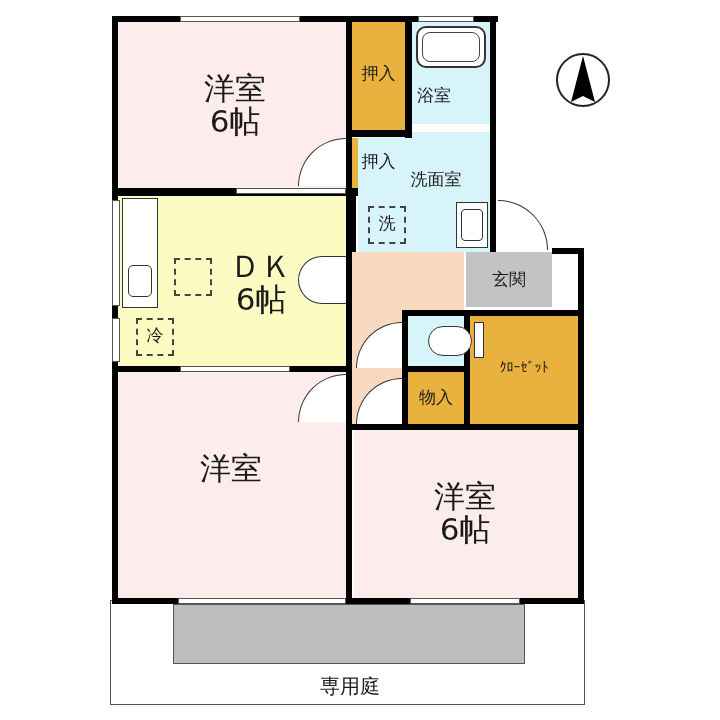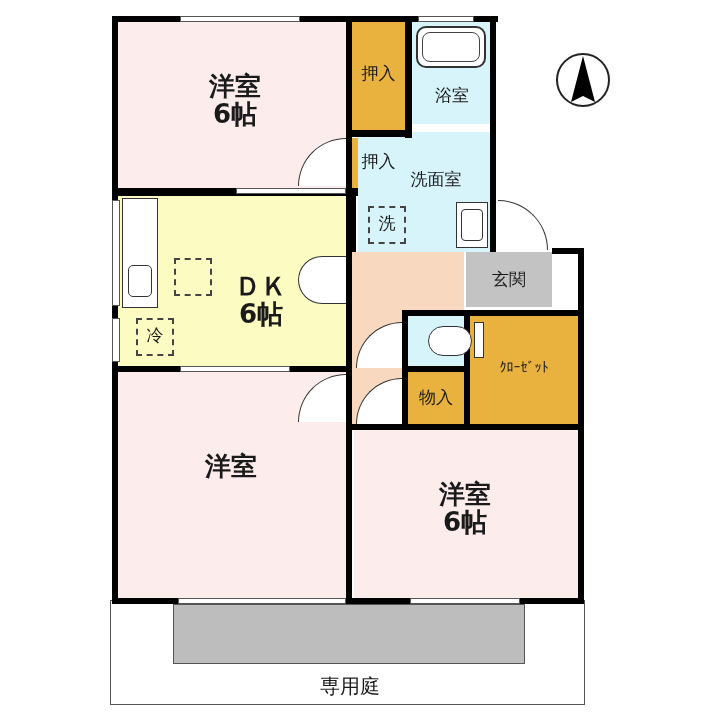--- a/index.html
+++ b/index.html
@@ -2,21 +2,21 @@
 <html><head>
 <meta charset="utf-8">
 <style>
   html, body { margin: 0; padding: 0; background: #ffffff; }
   body { width: 720px; height: 720px; position: relative; overflow: hidden;
          font-family: "DejaVu Sans", sans-serif; color: #222; }
   .abs { position: absolute; box-sizing: border-box; }
   .room { position: absolute; box-sizing: border-box; }
   .wall { position: absolute; background: #000; }
   .label { position: absolute; text-align: center; line-height: 1.08; color: #1a1a1a; white-space: nowrap; }
-  .big { font-size: 26px; font-weight: bold; }
+  .big { font-size: 31px; }
   .mid { font-size: 17px; }
   .sm  { font-size: 15px; }
   .win { position: absolute; background: #fff; border: 1px solid #555; box-sizing: border-box; }
   .door-arc { position: absolute; box-sizing: border-box; border: 1.5px solid #333; background: #fff; }
   .dashed { position: absolute; border: 2px dashed #444; box-sizing: border-box; background: transparent; }
 </style>
 </head>
 <body>
 
 <div class="abs" style="left:553px;left:553px;top:50px;width:60px;height:60px;">
@@ -110,24 +110,24 @@
 <div class="dashed" style="left:174px;top:258px;width:38px;height:38px;"></div>
 <div class="dashed" style="left:136px;top:318px;width:38px;height:38px;"></div>
 <div class="dashed" style="left:368px;top:206px;width:38px;height:38px;"></div>
 
 <div class="label big" style="left:180px;top:72px;width:110px;">
   <div>洋室</div>
   <div>6帖</div>
 </div>
 <div class="label mid" style="left:352px;top:64px;width:53px;">押入</div>
 <div class="label mid" style="left:352px;top:152px;width:53px;">押入</div>
-<div class="label mid" style="left:414px;top:86px;width:76px;">浴室</div>
+<div class="label mid" style="left:396px;top:86px;width:76px;">浴室</div>
 <div class="label mid" style="left:396px;top:170px;width:80px;">洗面室</div>
 <div class="label mid" style="left:368px;top:214px;width:38px;">洗</div>
-<div class="label big" style="left:206px;top:250px;width:110px;margin-top:22px;">
+<div class="label big" style="left:206px;top:250px;width:110px;">
   <div>ＤＫ</div>
   <div>6帖</div>
 </div>
 <div class="label mid" style="left:136px;top:326px;width:38px;">冷</div>
 <div class="label mid" style="left:466px;top:270px;width:86px;">玄関</div>
 <div class="label sm" style="left:470px;top:360px;width:108px;font-size:14px;">ｸﾛｰｾﾞｯﾄ</div>
 <div class="label mid" style="left:408px;top:388px;width:56px;">物入</div>
 <div class="label big" style="left:176px;top:452px;width:110px;">
   <div>洋室</div>
 </div>

